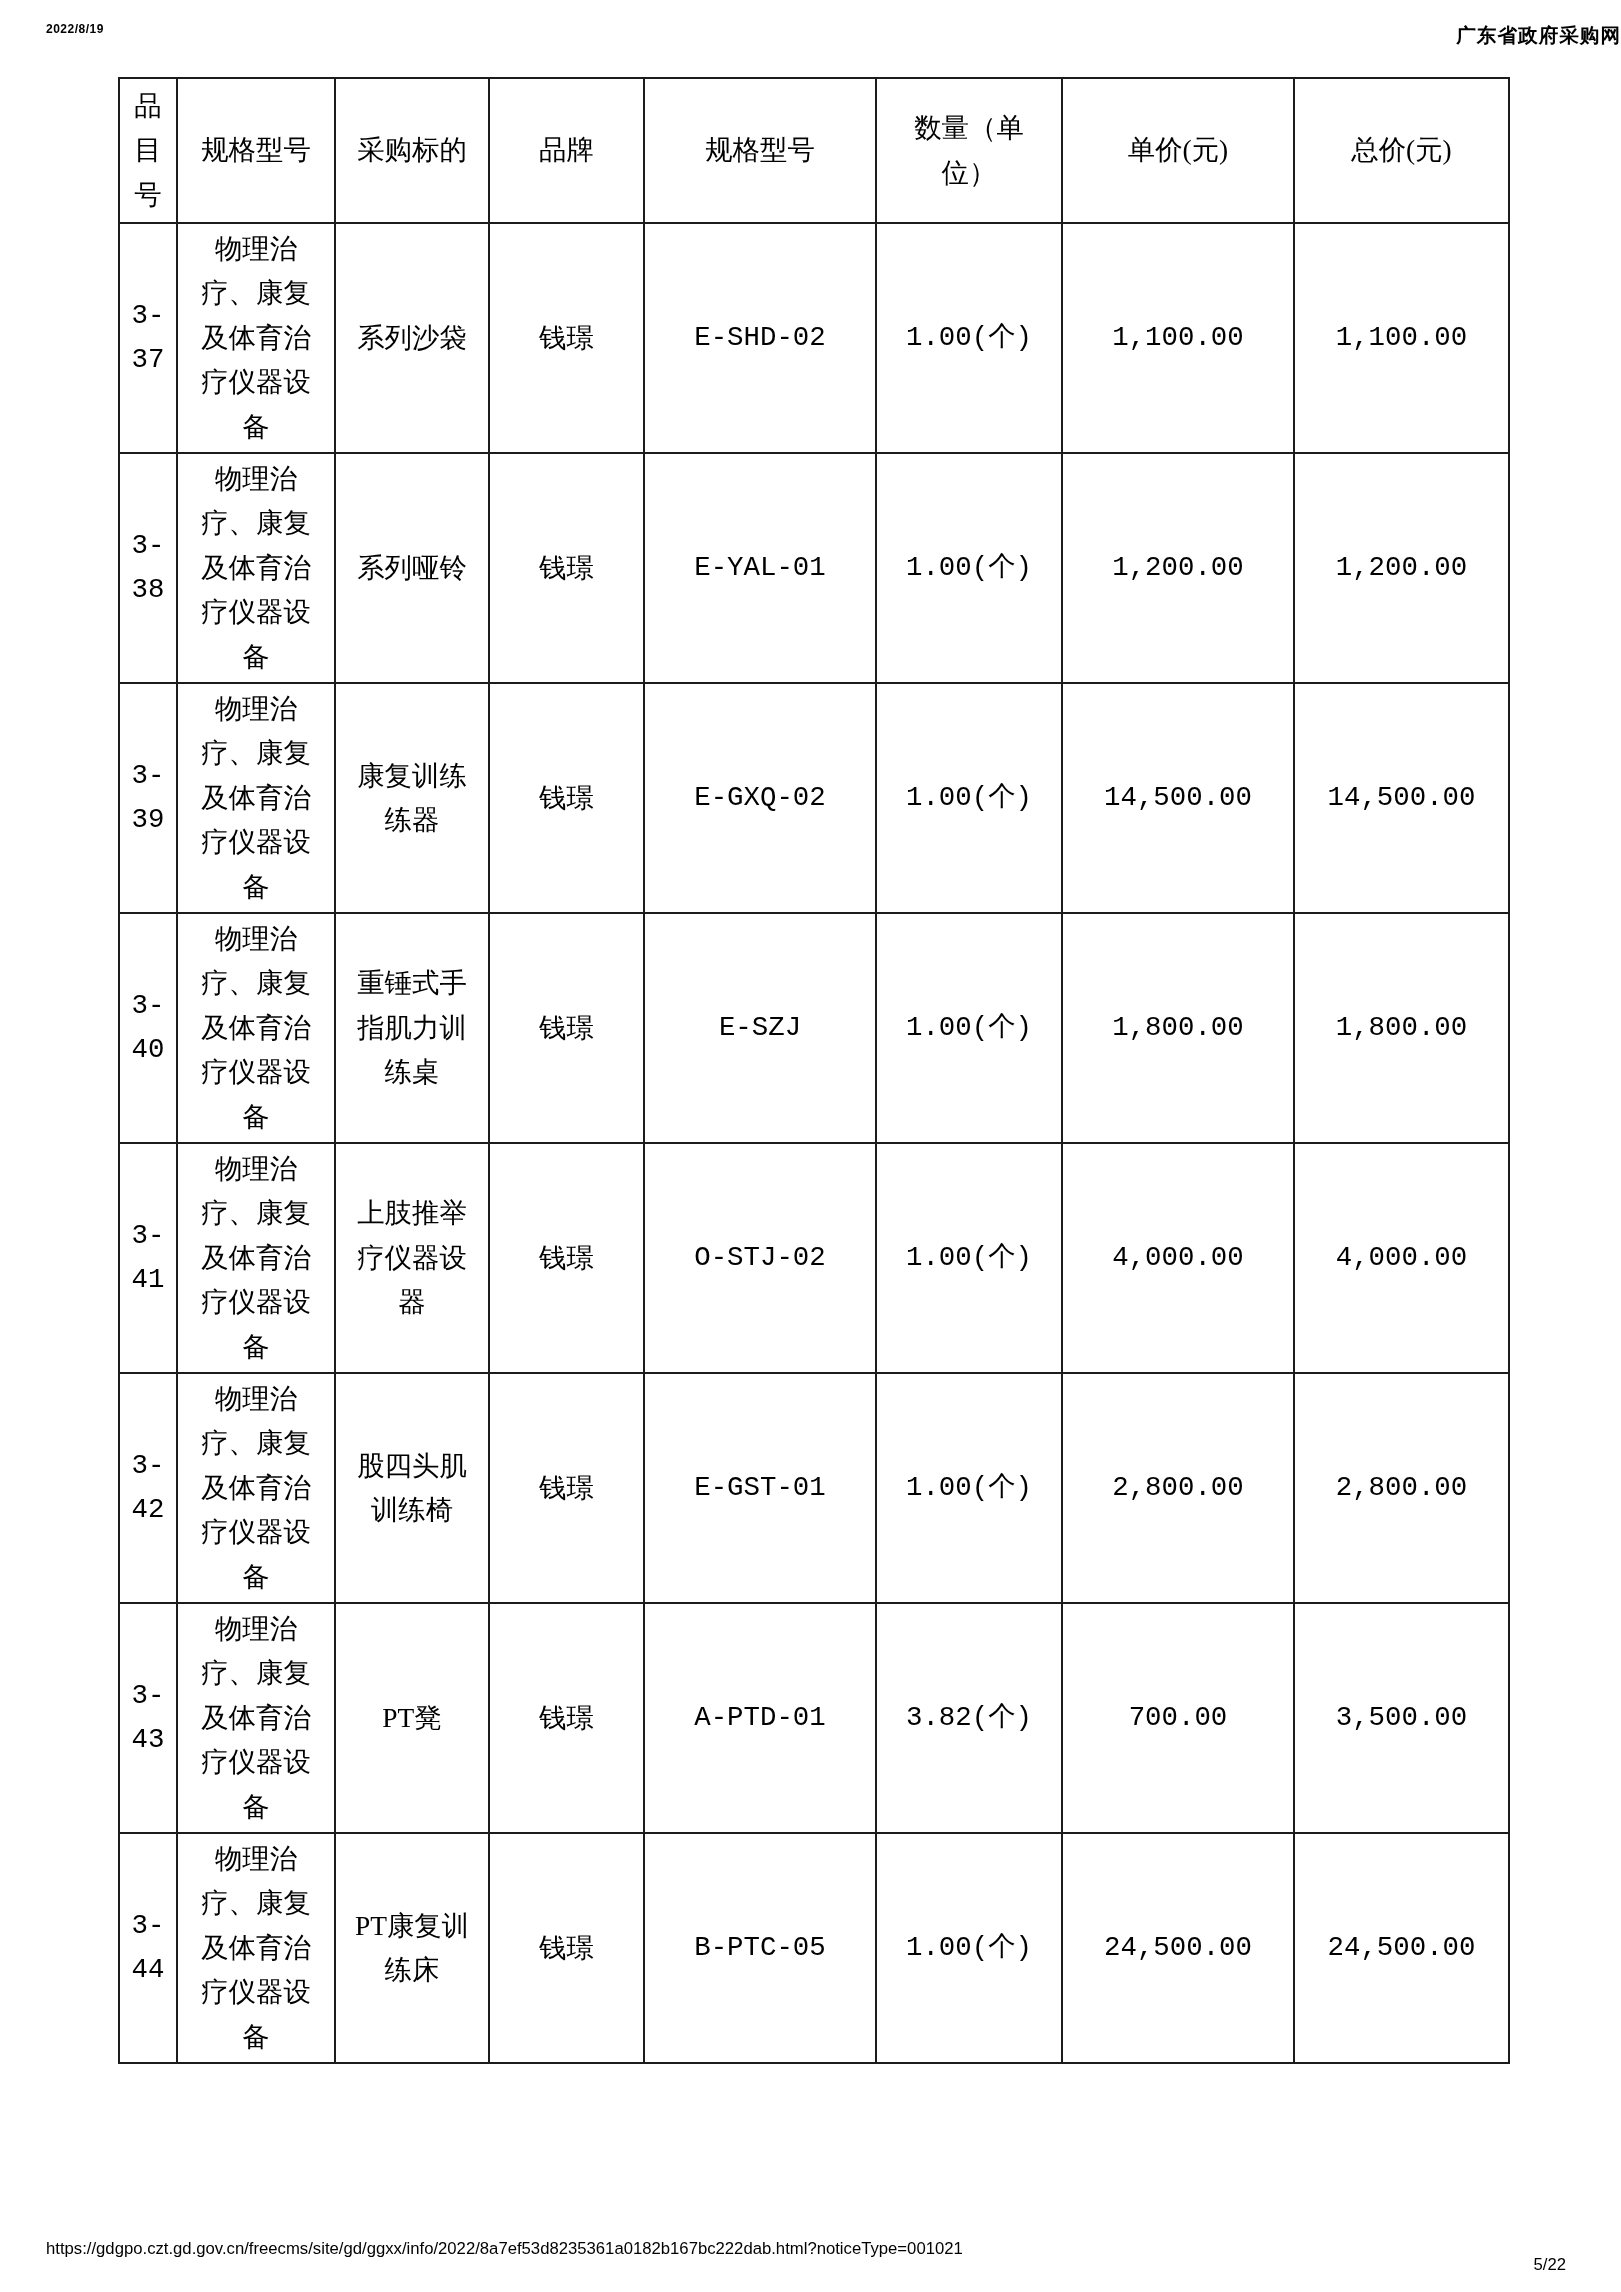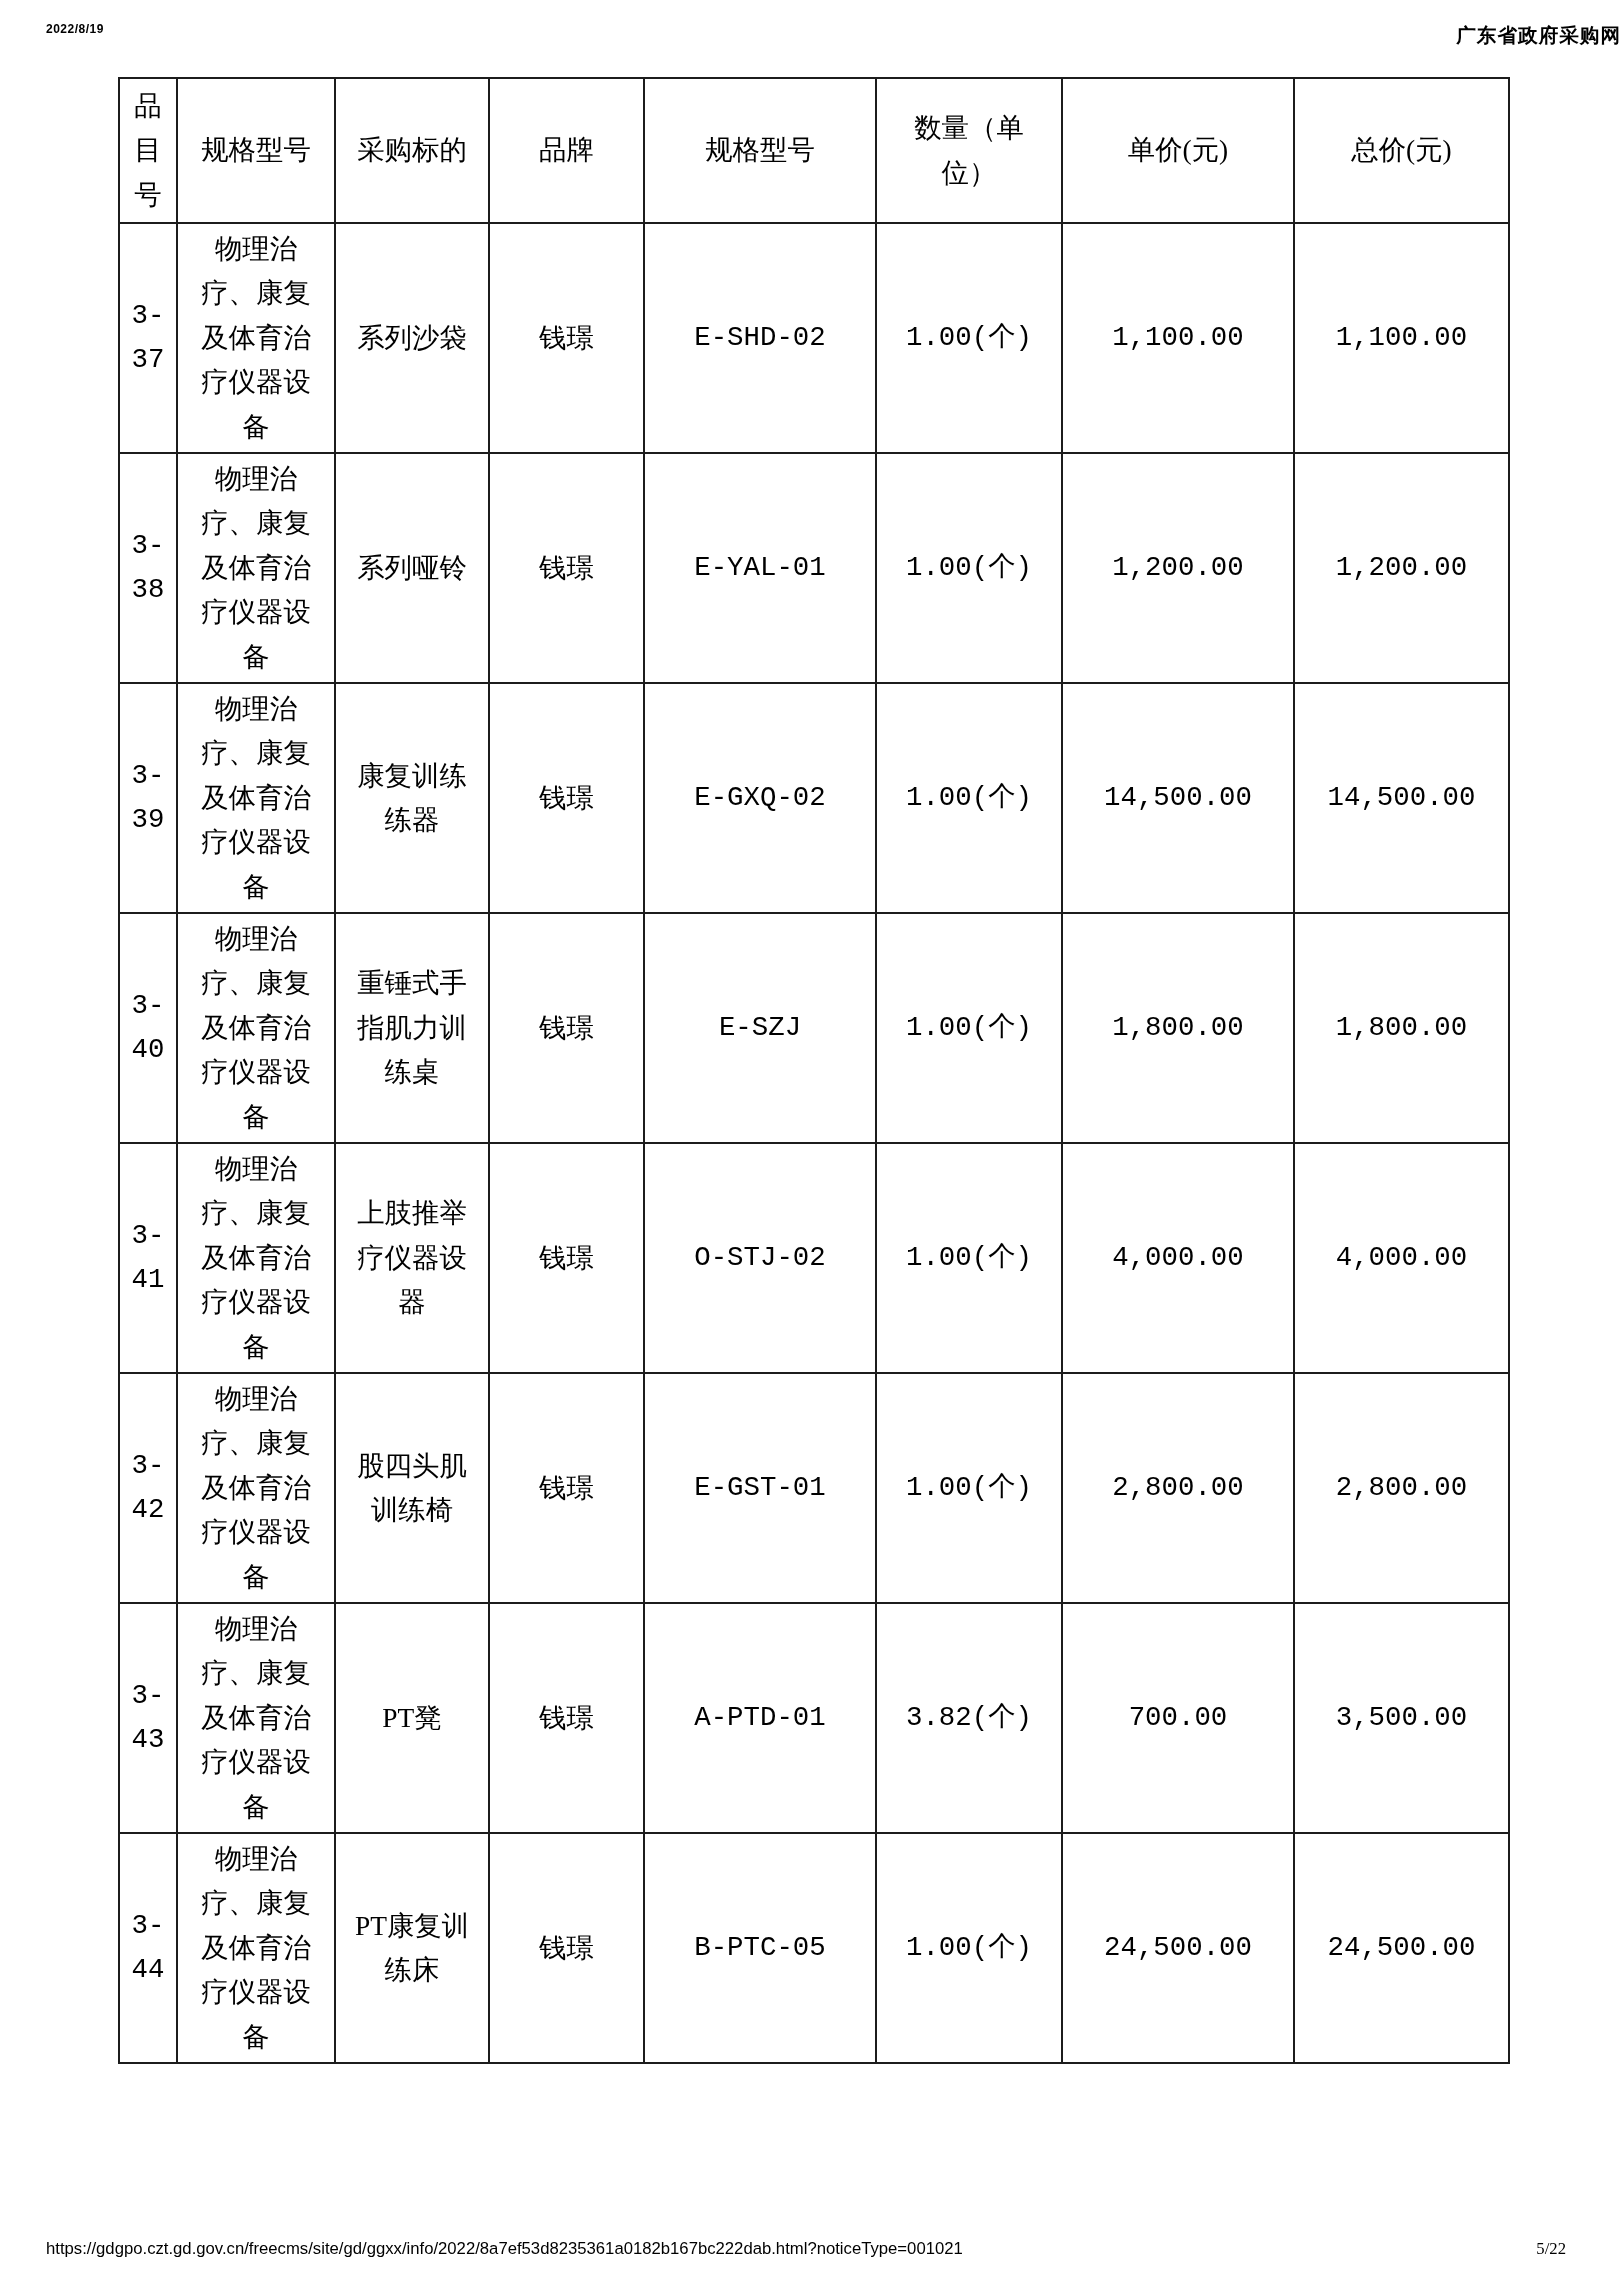--- a/index.html
+++ b/index.html
@@ -6,21 +6,21 @@
   body{
     width:1621px;height:2293px;position:relative;background:#ffffff;
     font-family:"Liberation Sans",sans-serif;color:#000;
   }
   
   .print-header{position:absolute;top:21.6px;left:0;width:1621px;height:29px;}
   .print-date{position:absolute;left:46px;top:0;font-size:12px;font-weight:bold;letter-spacing:0.5px;}
   .print-title{position:absolute;left:0;top:0;width:100%;text-align:right;font-size:19.6px;font-weight:bold;letter-spacing:1px;}
   .print-footer{position:absolute;top:2239px;left:0;width:1621px;height:25.5px;font-size:16.7px;}
   .print-url{position:absolute;left:46px;top:0;letter-spacing:0px;}
-  .print-page{position:absolute;right:55px;top:0;font-family:Liberation Serif, serif;}
+  .print-page{position:absolute;right:55px;top:16px;}
 
   
   table.doc{
     position:absolute;left:118px;top:77px;width:1390px;
     border-collapse:collapse;table-layout:fixed;
     font-family:"Liberation Serif","DejaVu Serif",serif;
   }
   table.doc td,table.doc th{
     border:2px solid #1c1c1c;
     text-align:center;vertical-align:middle;

